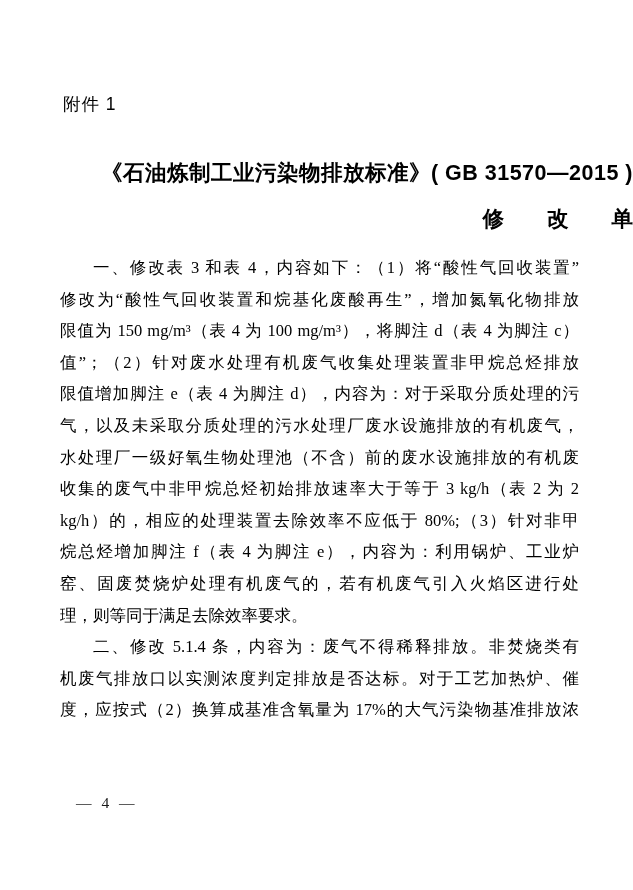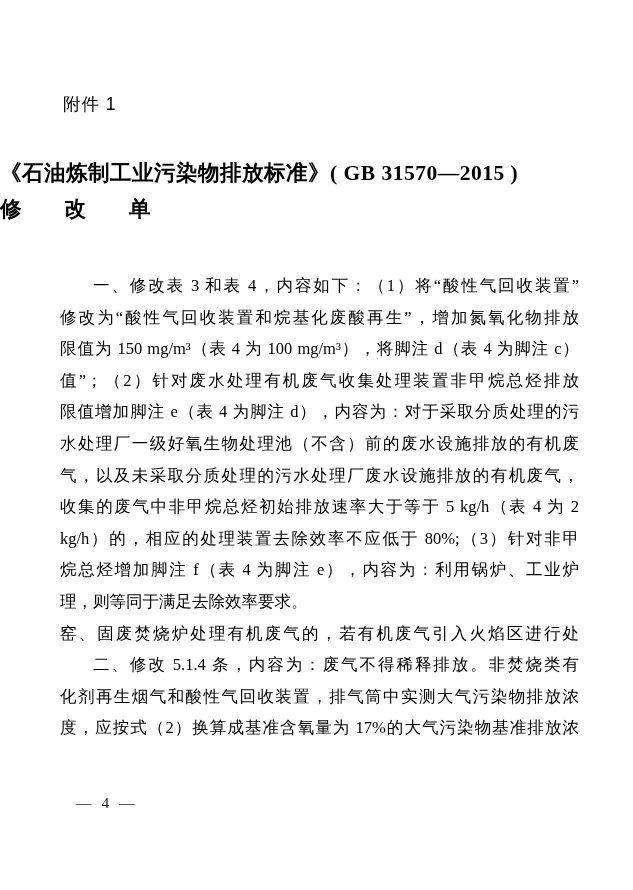--- a/index.html
+++ b/index.html
@@ -28,43 +28,42 @@
     font-weight: normal;
     font-size: 17.5px;
     letter-spacing: 1px;
     white-space: nowrap;
   }
   .doc-title {
     position: absolute;
     left: 0;
     right: 0;
     top: 158px;
-    text-align: left;
-    font-family: Liberation Serif, serif;
+    text-align: right;
+    font-family: Liberation Sans, sans-serif;
     font-weight: bold;
   }
   .doc-title .t1 {
     font-size: 21.5px;
     letter-spacing: 0.5px;
     line-height: 30px;
   }
   .doc-title .t2 {
     font-size: 21.5px;
     line-height: 30px;
-    margin-top: 6px;
+    margin-top: 16px;
   }
   .body-text {
     position: absolute;
     left: 60px;
     top: 252px;
     width: 519px;
     font-size: 16.5px;
     line-height: 31.6px;
     font-family: "Liberation Serif", serif;
-    margin-top: 18px;
   }
   .line {
     text-align: justify;
     text-align-last: justify;
     white-space: normal;
     height: 31.6px;
     overflow: hidden;
   }
   .line.indent {
     text-indent: 33px;
@@ -94,27 +93,27 @@
     <div class="t1">《石油炼制工业污染物排放标准》( GB 31570—2015 )</div>
     <div class="t2">修　　改　　单</div>
   </div>
 
   <div class="body-text">
     <div class="line indent">一、修改表 3 和表 4，内容如下：（1）将“酸性气回收装置”</div>
     <div class="line">修改为“酸性气回收装置和烷基化废酸再生”，增加氮氧化物排放</div>
     <div class="line">限值为 150 mg/m³（表 4 为 100 mg/m³），将脚注 d（表 4 为脚注 c）</div>
     <div class="line">值”；（2）针对废水处理有机废气收集处理装置非甲烷总烃排放</div>
     <div class="line">限值增加脚注 e（表 4 为脚注 d），内容为：对于采取分质处理的污</div>
+    <div class="line">气，以及未采取分质处理的污水处理厂废水设施排放的有机废气，</div>
     <div class="line">水处理厂一级好氧生物处理池（不含）前的废水设施排放的有机废</div>
-    <div class="line">气，以及未采取分质处理的污水处理厂废水设施排放的有机废气，</div>
-    <div class="line">收集的废气中非甲烷总烃初始排放速率大于等于 5 kg/h（表 4 为 2</div>
+    <div class="line">收集的废气中非甲烷总烃初始排放速率大于等于 3 kg/h（表 2 为 2</div>
     <div class="line">kg/h）的，相应的处理装置去除效率不应低于 80%;（3）针对非甲</div>
     <div class="line">烷总烃增加脚注 f（表 4 为脚注 e），内容为：利用锅炉、工业炉</div>
+    <div class="line">窑、固废焚烧炉处理有机废气的，若有机废气引入火焰区进行处</div>
     <div class="line short">理，则等同于满足去除效率要求。</div>
-    <div class="line">窑、固废焚烧炉处理有机废气的，若有机废气引入火焰区进行处</div>
     <div class="line indent">二、修改 5.1.4 条，内容为：废气不得稀释排放。非焚烧类有</div>
-    <div class="line">化剂再生烟气和酸性气回收装置，排气筒中实测大气污染物排放浓</div>
+    <div class="line">机废气排放口以实测浓度判定排放是否达标。对于工艺加热炉、催</div>
     <div class="line">度，应按式（2）换算成基准含氧量为 17%的大气污染物基准排放浓</div>
   </div>
 
   <div class="page-footer">— 4 —</div>
 
 </div>
 
 </body></html>

